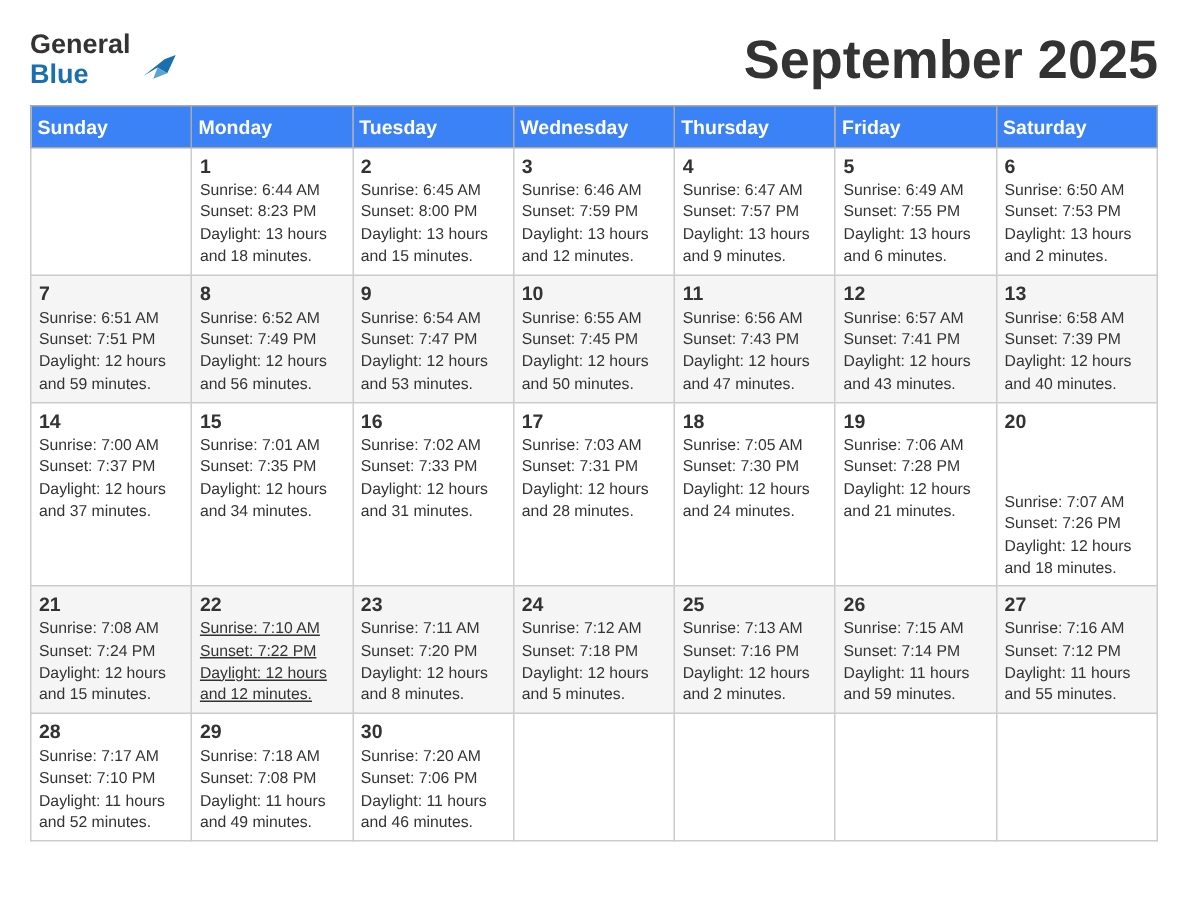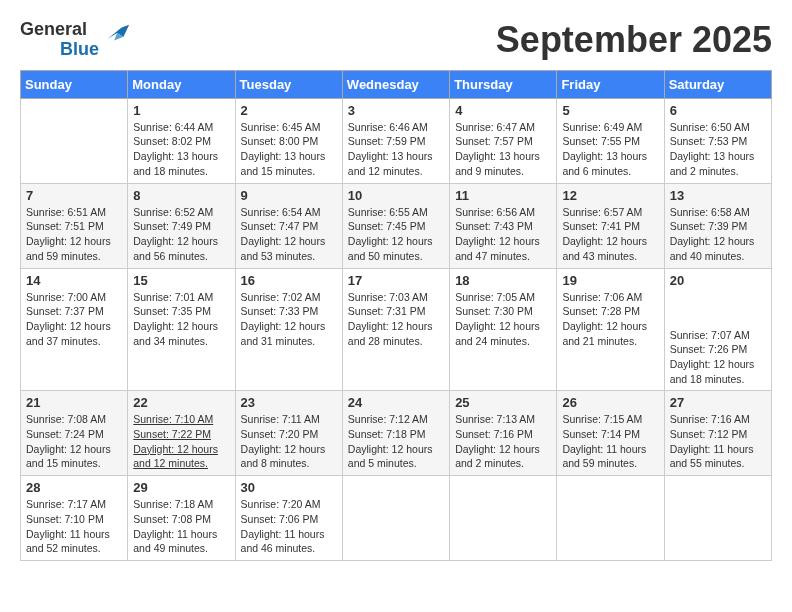--- a/index.html
+++ b/index.html
@@ -11,21 +11,21 @@
       padding: 20px;
     }
     .header {
       display: flex;
       justify-content: space-between;
       align-items: flex-start;
       margin-bottom: 10px;
     }
     .logo {
       display: flex;
-      align-items: flex-start;
+      align-items: flex-end;
       gap: 2px;
     }
     .logo-text {
       display: flex;
       flex-direction: column;
       line-height: 1.1;
     }
     .logo-icon {
       width: 28px;
       height: 28px;
@@ -87,21 +87,21 @@
       background-color: #fff;
     }
   </style>
 </head>
 <body>
 
 <div class="header">
   <div class="logo">
     <div class="logo-text">
       <span style="font-size:18px;font-weight:bold;color:#333;">General</span>
-      <span style="font-size:18px;font-weight:bold;color:#1a6faf;margin-left:40px;">Blue</span>
+      <span style="font-size:18px;font-weight:bold;color:#1a6faf;">Blue</span>
     </div>
 
     <svg class="logo-icon" viewBox="0 0 30 30" xmlns="http://www.w3.org/2000/svg">
       <polygon points="5,20 20,8 28,5 22,18 15,14" fill="#1a6faf"></polygon>
       <polygon points="15,14 22,18 12,22" fill="#5ba3d0"></polygon>
     </svg>
   </div>
   <div class="title-block">
     <div class="month-title">September 2025</div>
   </div>
@@ -118,21 +118,21 @@
         <th>Friday</th>
         <th>Saturday</th>
       </tr>
   </thead>
   <tbody id="calendar-body">
   <tr>
         <td class="empty-cell"></td>
         <td>
           <span class="day-number">1</span>
           <div class="day-info" style="white-space: pre-line;">Sunrise: 6:44 AM
-Sunset: 8:02 PM
+Sunset: 8:23 PM
 Daylight: 13 hours
 and 18 minutes.</div>
         </td>
         <td>
           <span class="day-number">2</span>
           <div class="day-info" style="white-space: pre-line;">Sunrise: 6:45 AM
 Sunset: 8:00 PM
 Daylight: 13 hours
 and 15 minutes.</div>
         </td>

